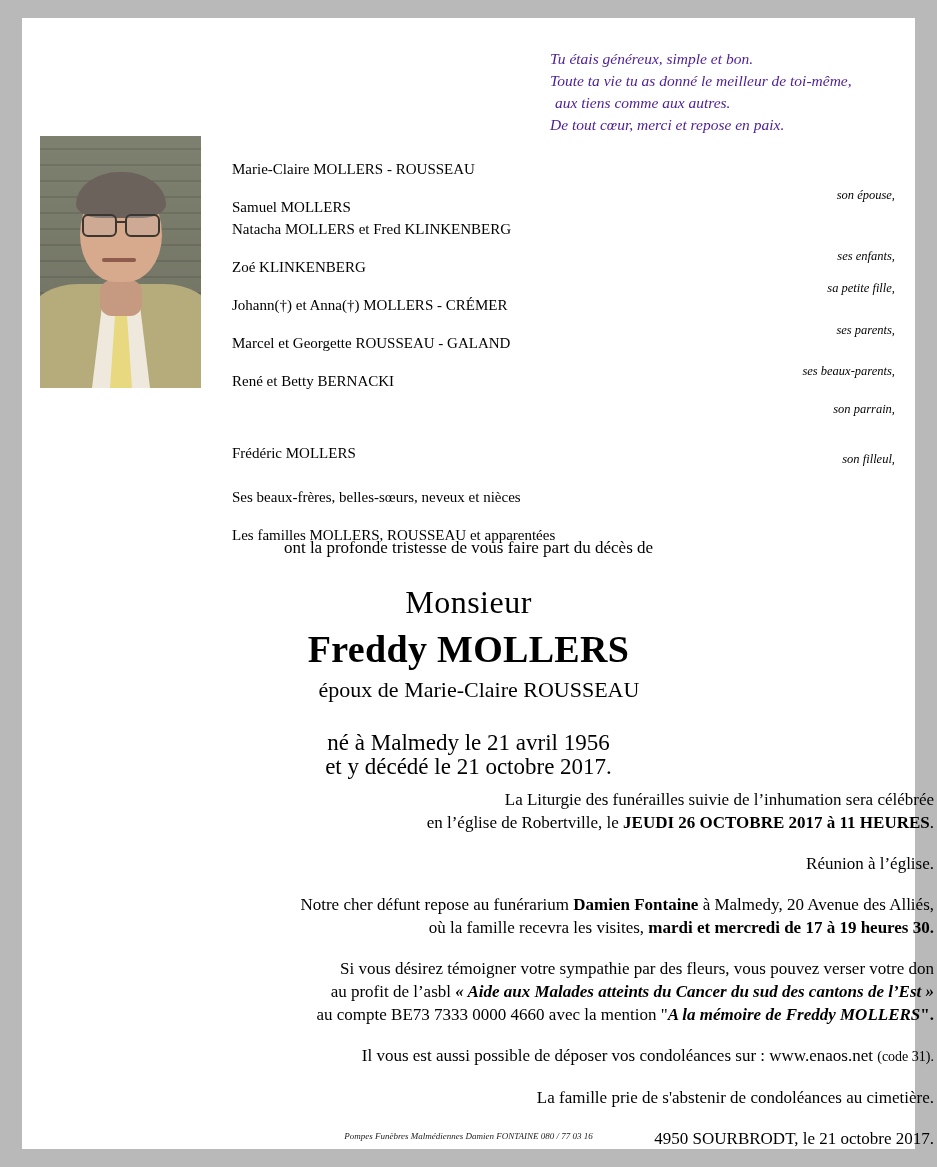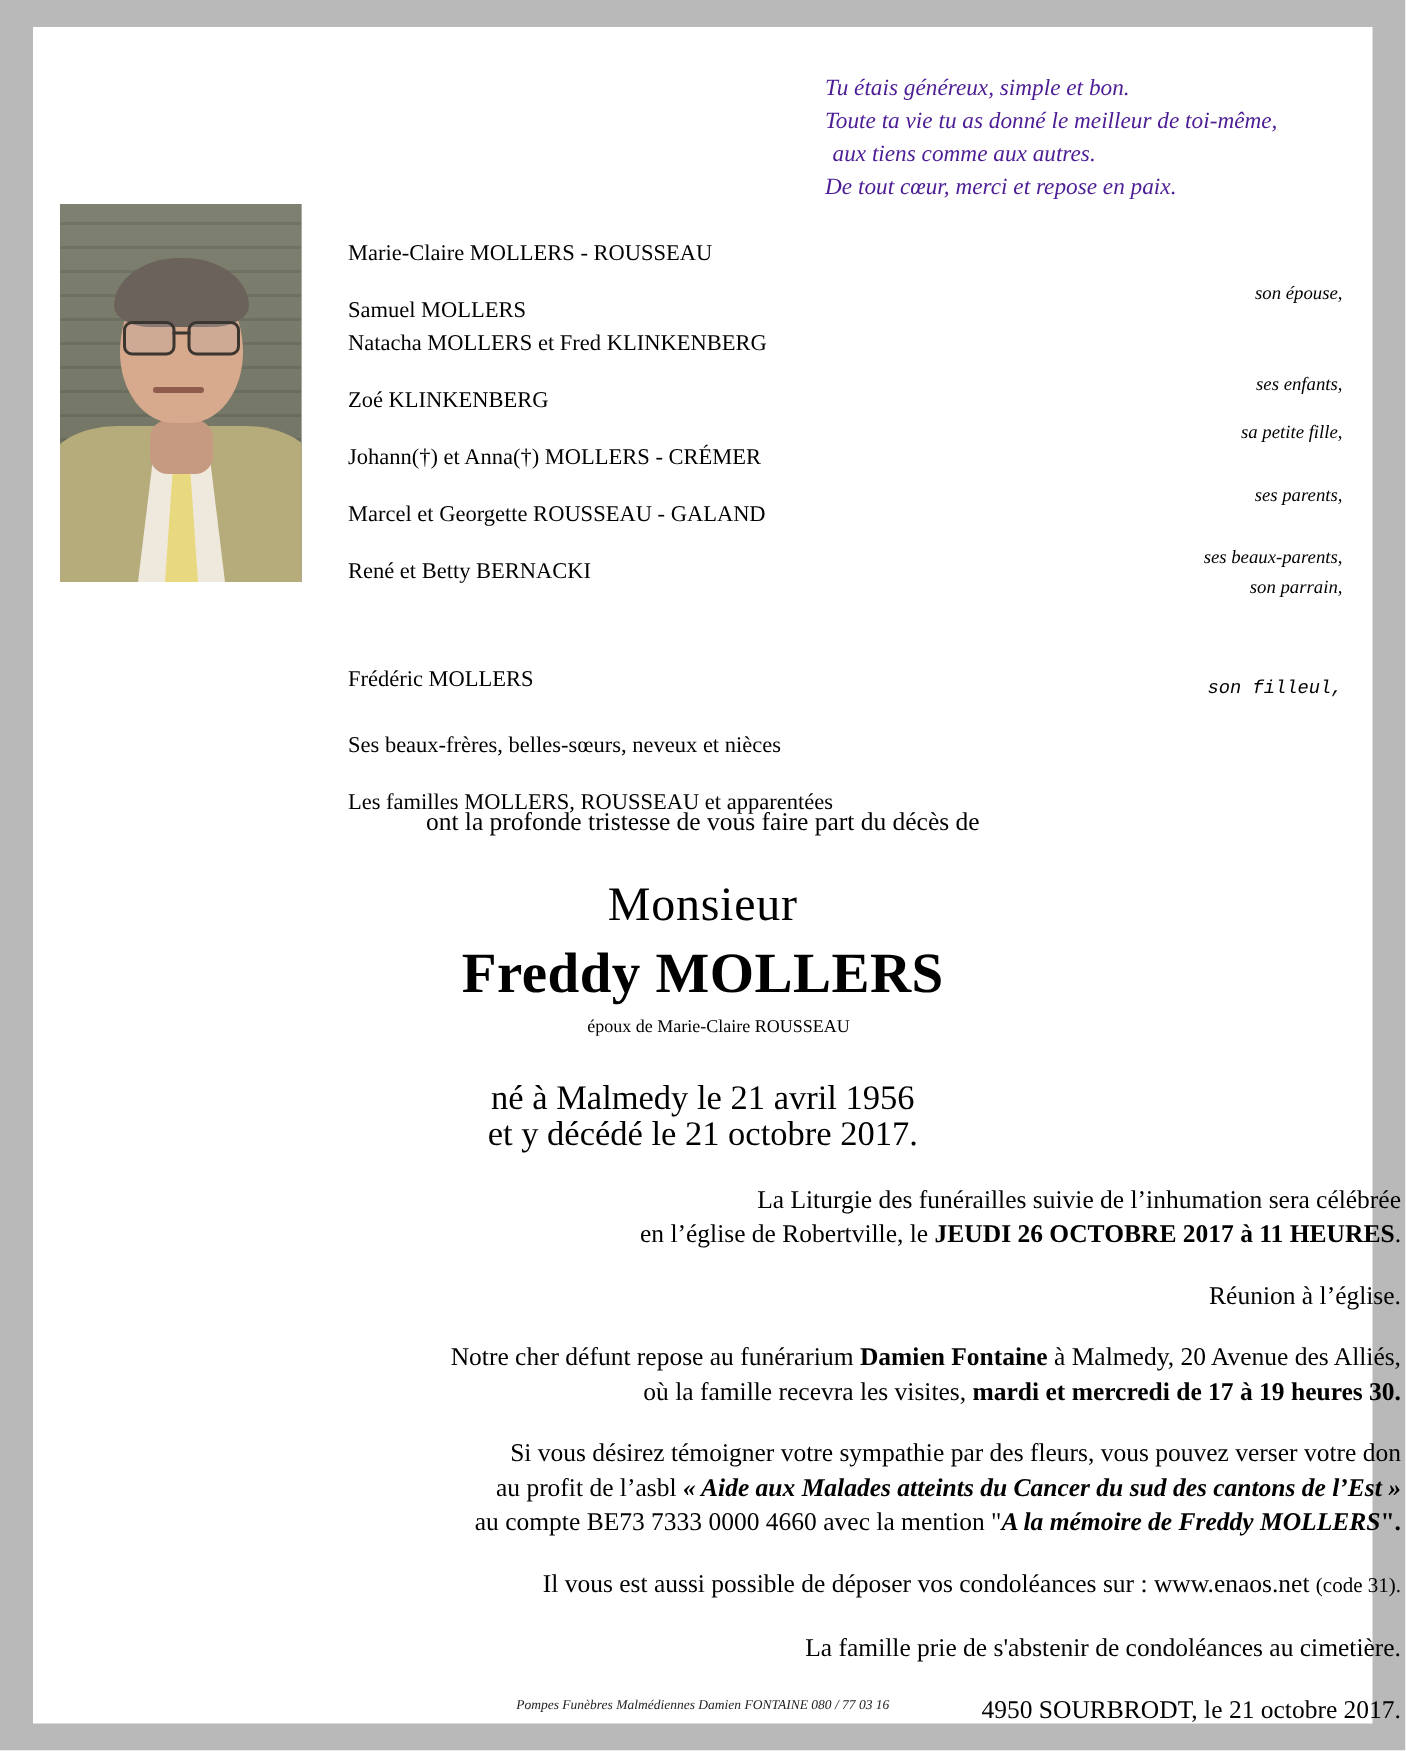--- a/index.html
+++ b/index.html
@@ -192,21 +192,21 @@
     margin-top: 26px;
     letter-spacing: 0.5px;
   }
   .announce .name {
     font-size: 38px;
     font-weight: bold;
     margin-top: 6px;
     letter-spacing: 0.3px;
   }
   .announce .spouse {
-    font-size: 12px;
+    font-size: 22px;
     margin-top: 6px;
     padding-left: 21px;
   }
   .announce .birth {
     font-size: 23px;
     margin-top: 28px;
     line-height: 24px;
   }
 
   
@@ -279,22 +279,22 @@
       <div class="line" style="margin-top:22px;">Ses beaux-frères, belles-sœurs, neveux et nièces</div>
       <div class="line">Les familles MOLLERS, ROUSSEAU et apparentées</div>
     </div>
 
     <div class="relations">
       <div style="top:10px;">son épouse,</div>
       <div style="top:71px;">ses enfants,</div>
       <div style="top:103px;">sa petite fille,</div>
       <div style="top:145px;">ses parents,</div>
       <div style="top:186px;">ses beaux-parents,</div>
-      <div style="top:206px;">son parrain,</div>
-      <div style="top:274px;font-family:Liberation Mono, monospace;">son filleul,</div>
+      <div style="top:224px;">son parrain,</div>
+      <div style="top:274px;">son filleul,</div>
     </div>
 
     <div class="announce">
       <div class="intro">ont la profonde tristesse de vous faire part du décès de</div>
       <div class="monsieur">Monsieur</div>
       <div class="name">Freddy MOLLERS</div>
       <div class="spouse">époux de Marie-Claire ROUSSEAU</div>
       <div class="birth">
         <div>né à Malmedy le 21 avril 1956</div>
         <div>et y décédé le 21 octobre 2017.</div>

